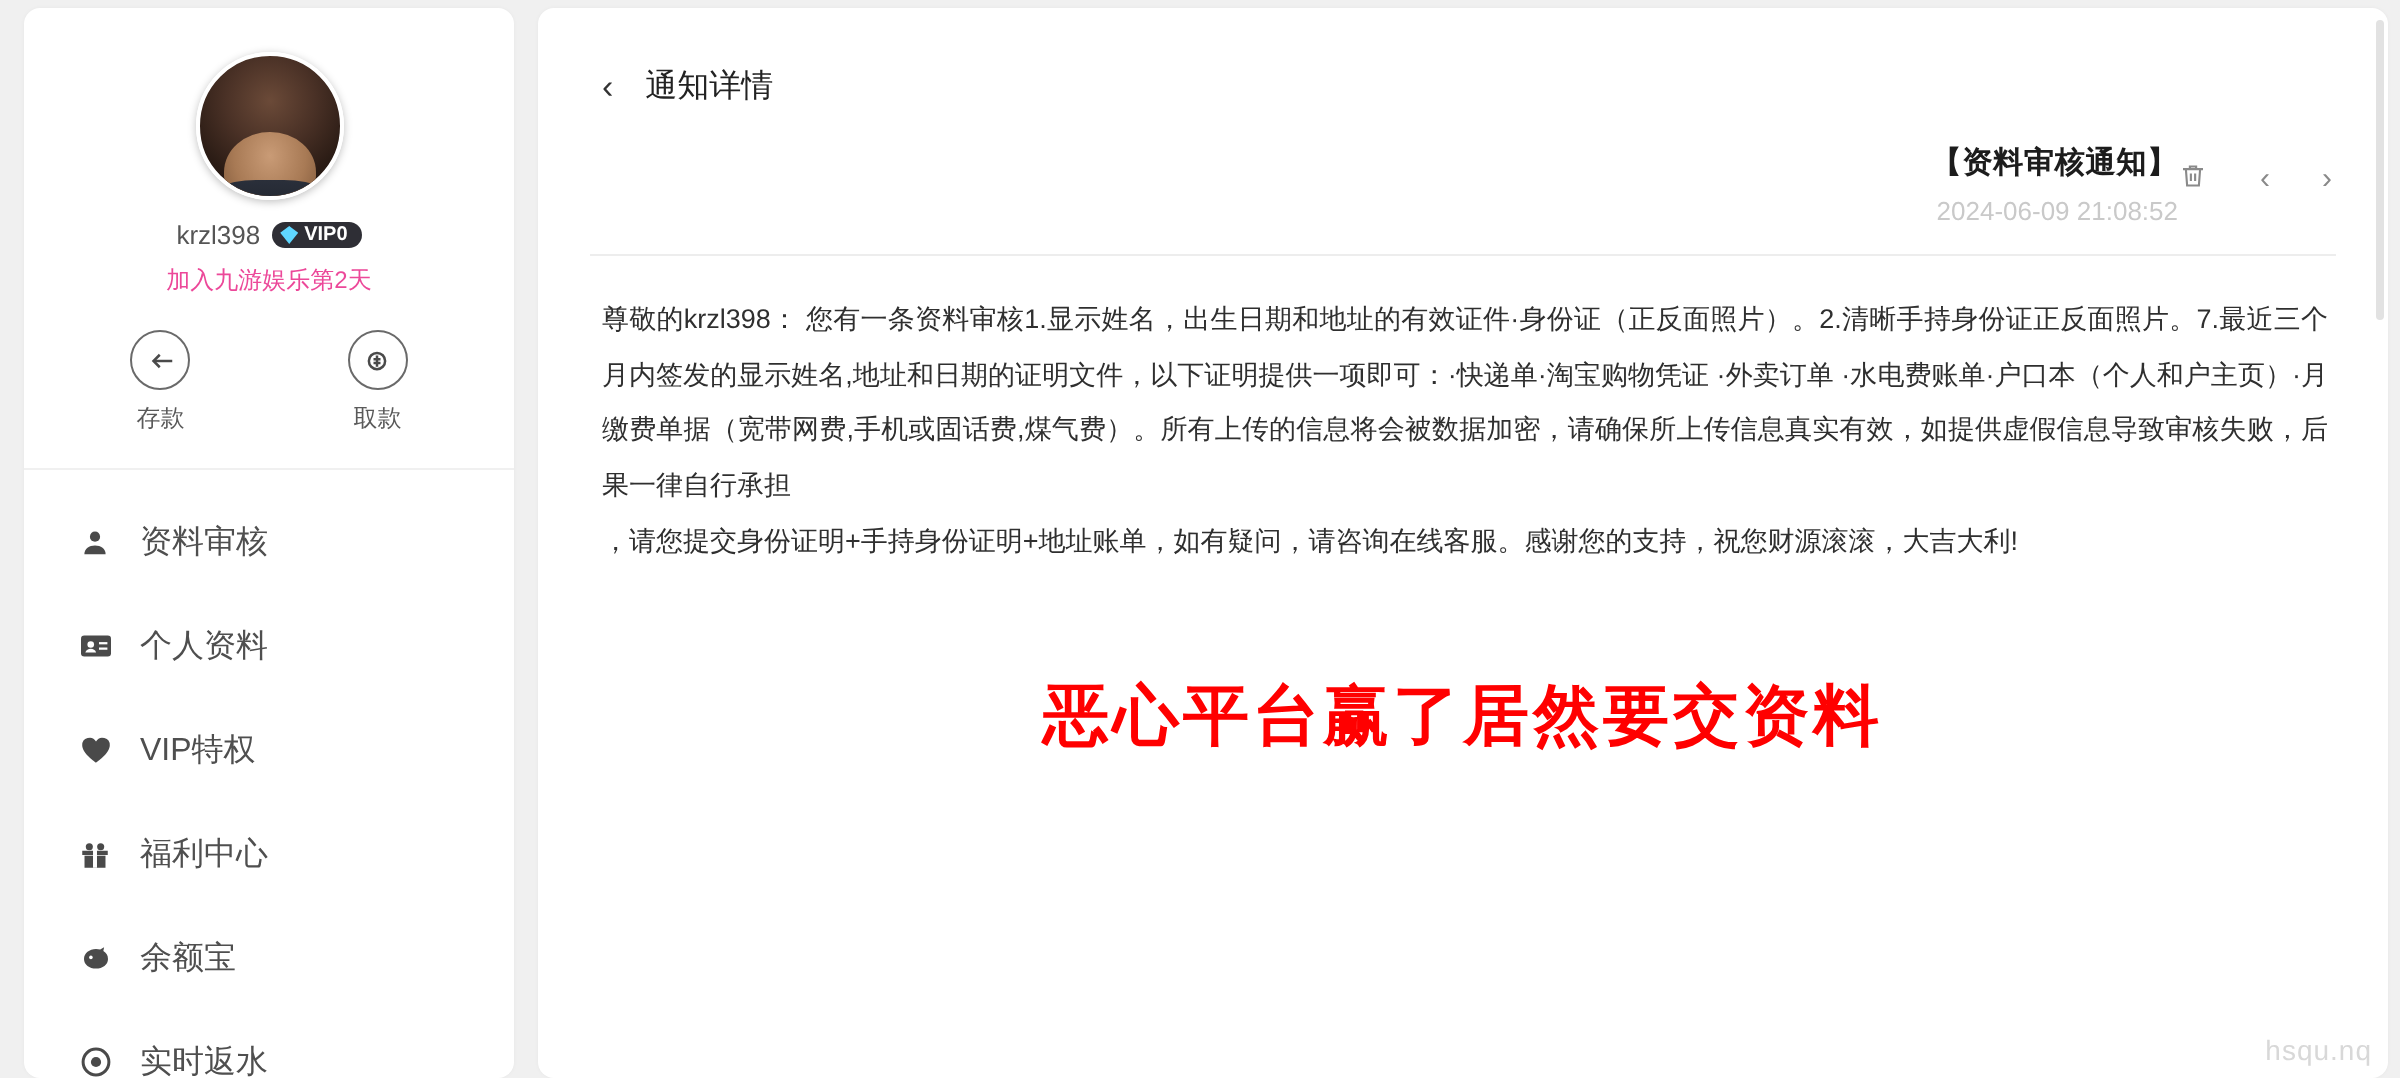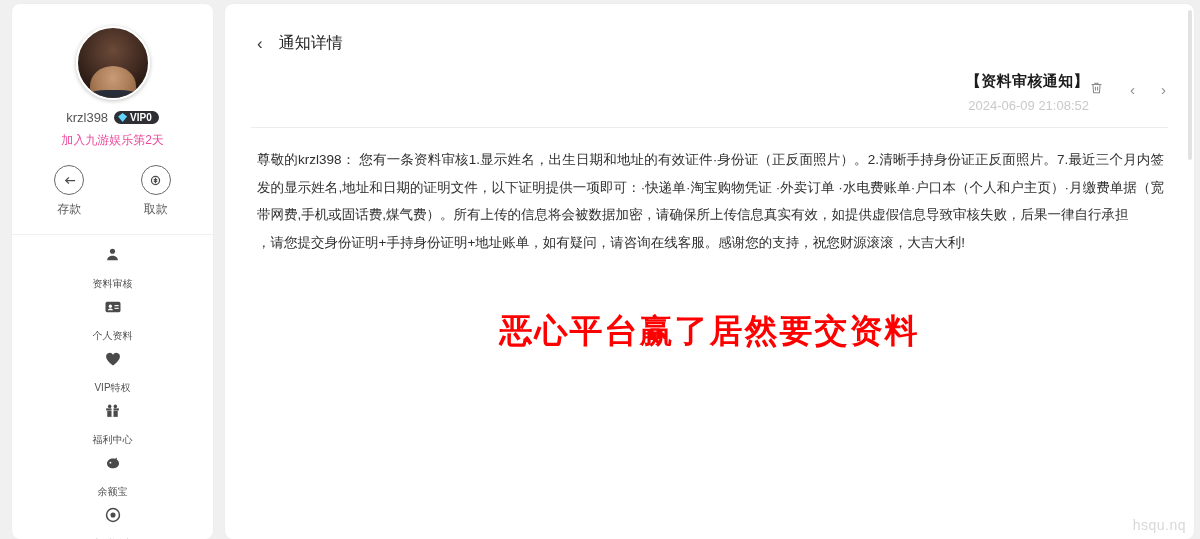--- a/index.html
+++ b/index.html
@@ -13,21 +13,21 @@
     position: relative;
     width: 1200px; height: 539px;
     background: #f0f0f0;
     display: flex;
     padding: 4px 6px 0 12px;
     gap: 12px;
   }
 
   
   .sidebar {
-    width: 201px;
+    width: 245px;
     background: #ffffff;
     border-radius: 8px;
     padding: 18px 0 0 0;
     position: relative;
     overflow: hidden;
     box-shadow: 0 0 2px rgba(0,0,0,0.04);
   }
   .avatar-wrap {
     display: flex; justify-content: center;
     margin-top: 4px;
@@ -105,24 +105,23 @@
     line-height: 1;
   }
   .money-lb { font-size: 12px; color: #5a5a5a; }
 
   .nav { padding: 10px 0 0 0; }
   .nav-item {
     display: flex; align-items: center;
     gap: 13px;
     height: 52px;
     padding: 0 26px;
-    font-size: 10px;
+    font-size: 16px;
     color: #4f4f4f;
     cursor: pointer;
-    flex-direction: column;
   }
   .nav-ic {
     width: 19px; height: 19px;
     flex: 0 0 19px;
     display: flex; align-items: center; justify-content: center;
     color: #4a4a4a;
   }
   .nav-ic svg { display: block; }
 
   

